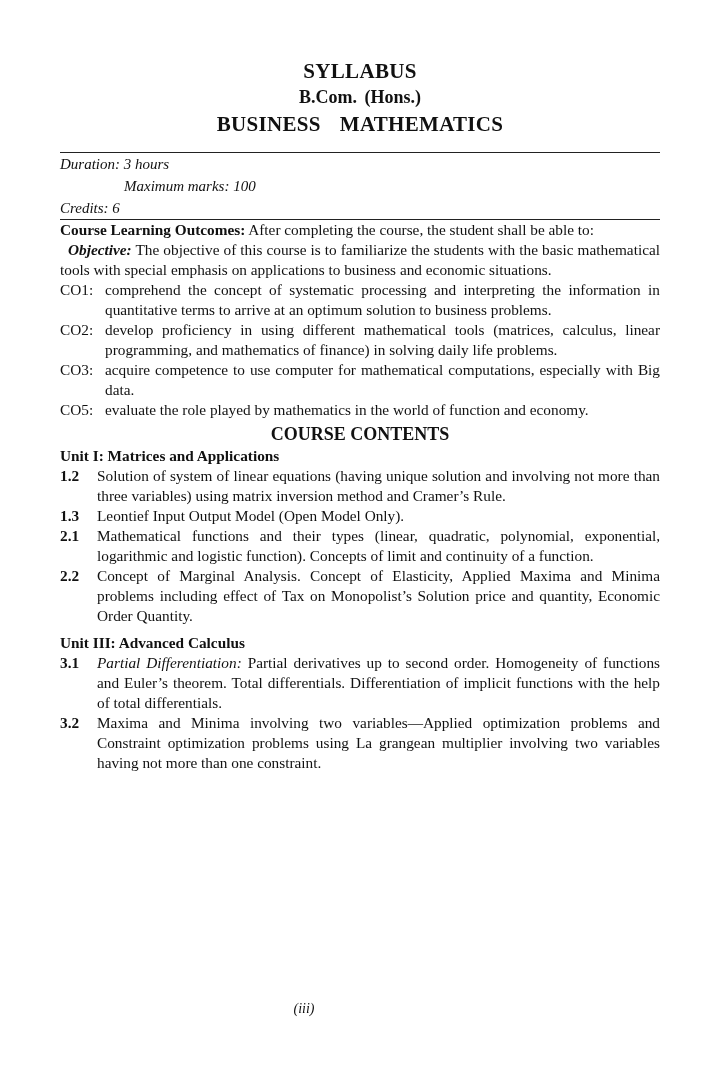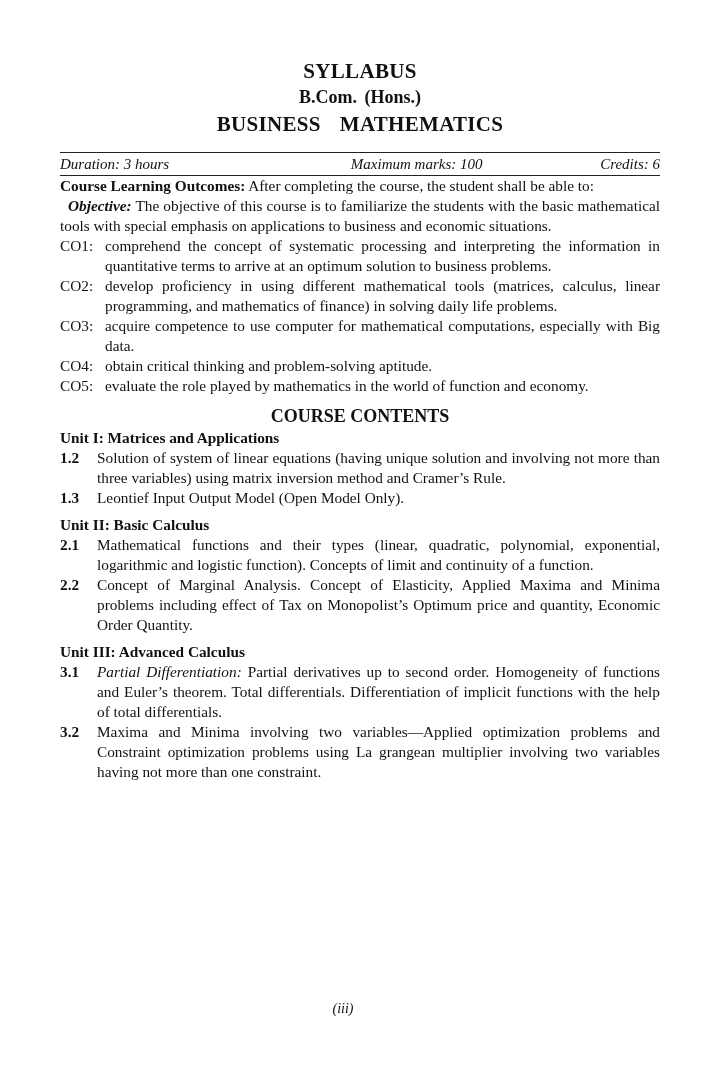--- a/index.html
+++ b/index.html
@@ -44,20 +44,21 @@
   .meta-bar {
     margin-top: 14px;
     border-top: 1px solid #222;
     border-bottom: 1px solid #222;
     display: flex;
     justify-content: space-between;
     font-style: italic;
     font-size: 15px;
     line-height: 22px;
     padding: 0 0;
+    flex-direction: column;
   }
   .meta-bar span:nth-child(2) {
     margin-left: 64px;
   }
   p.para {
     margin: 0;
     font-size: 15.3px;
     line-height: 20px;
     text-align: justify;
   }
@@ -84,21 +85,21 @@
   }
   .co-text {
     flex: 1;
     text-align: justify;
   }
   .section-heading {
     text-align: center;
     font-weight: bold;
     font-size: 18px;
     line-height: 24px;
-    margin-top: 8px;
+    margin-top: 2px;
   }
   .unit-heading {
     font-weight: bold;
     font-size: 15.3px;
     line-height: 20px;
     margin-top: 0;
   }
   .unit-heading.spaced {
     margin-top: 7px;
   }
@@ -120,21 +121,20 @@
     font-style: italic;
   }
   .page-number {
     position: absolute;
     left: 0;
     width: 608px;
     top: 1001px;
     text-align: center;
     font-style: italic;
     font-size: 14px;
-    margin-left: 39px;
   }
 </style>
 </head>
 <body>
 
 <div class="page">
 
   <div class="title-block">
     <div class="t1">SYLLABUS</div>
     <div class="t2">B.Com. (Hons.)</div>
@@ -158,49 +158,44 @@
     </div>
     <div class="co-item">
       <span class="co-num">CO2:</span>
       <span class="co-text">develop proficiency in using different mathematical tools (matrices, calculus, linear programming, and mathematics of finance) in solving daily life problems.</span>
     </div>
     <div class="co-item">
       <span class="co-num">CO3:</span>
       <span class="co-text">acquire competence to use computer for mathematical computations, especially with Big data.</span>
     </div>
     <div class="co-item">
-      <span class="co-num">CO4:</span>
-      <span class="co-text">obtain critical thinking and problem-solving aptitude.</span>
-    </div>
-    <div class="co-item">
       <span class="co-num">CO5:</span>
       <span class="co-text">evaluate the role played by mathematics in the world of function and economy.</span>
     </div>
   </div>
 
   <div class="section-heading">COURSE CONTENTS</div>
 
   <div class="unit-heading">Unit I: Matrices and Applications</div>
   <div class="topic">
     <span class="topic-num">1.2</span>
     <span class="topic-text">Solution of system of linear equations (having unique solution and involving not more than three variables) using matrix inversion method and Cramer’s Rule.</span>
   </div>
   <div class="topic">
     <span class="topic-num">1.3</span>
     <span class="topic-text">Leontief Input Output Model (Open Model Only).</span>
   </div>
 
-  <div class="unit-heading spaced">Unit II: Basic Calculus</div>
   <div class="topic">
     <span class="topic-num">2.1</span>
     <span class="topic-text">Mathematical functions and their types (linear, quadratic, polynomial, exponential, logarithmic and logistic function). Concepts of limit and continuity of a function.</span>
   </div>
   <div class="topic">
     <span class="topic-num">2.2</span>
-    <span class="topic-text">Concept of Marginal Analysis. Concept of Elasticity, Applied Maxima and Minima problems including effect of Tax on Monopolist’s Optimum price and quantity, Economic Order Quantity.</span>
+    <span class="topic-text">Concept of Marginal Analysis. Concept of Elasticity, Applied Maxima and Minima problems including effect of Tax on Monopolist’s Solution price and quantity, Economic Order Quantity.</span>
   </div>
 
   <div class="unit-heading spaced">Unit III: Advanced Calculus</div>
   <div class="topic">
     <span class="topic-num">3.1</span>
     <span class="topic-text"><i>Partial Differentiation:</i><span> Partial derivatives up to second order. Homogeneity of functions and Euler’s theorem. Total differentials. Differentiation of implicit functions with the help of total differentials.</span></span>
   </div>
   <div class="topic">
     <span class="topic-num">3.2</span>
     <span class="topic-text">Maxima and Minima involving two variables—Applied optimization problems and Constraint optimization problems using La grangean multiplier involving two variables having not more than one constraint.</span>

